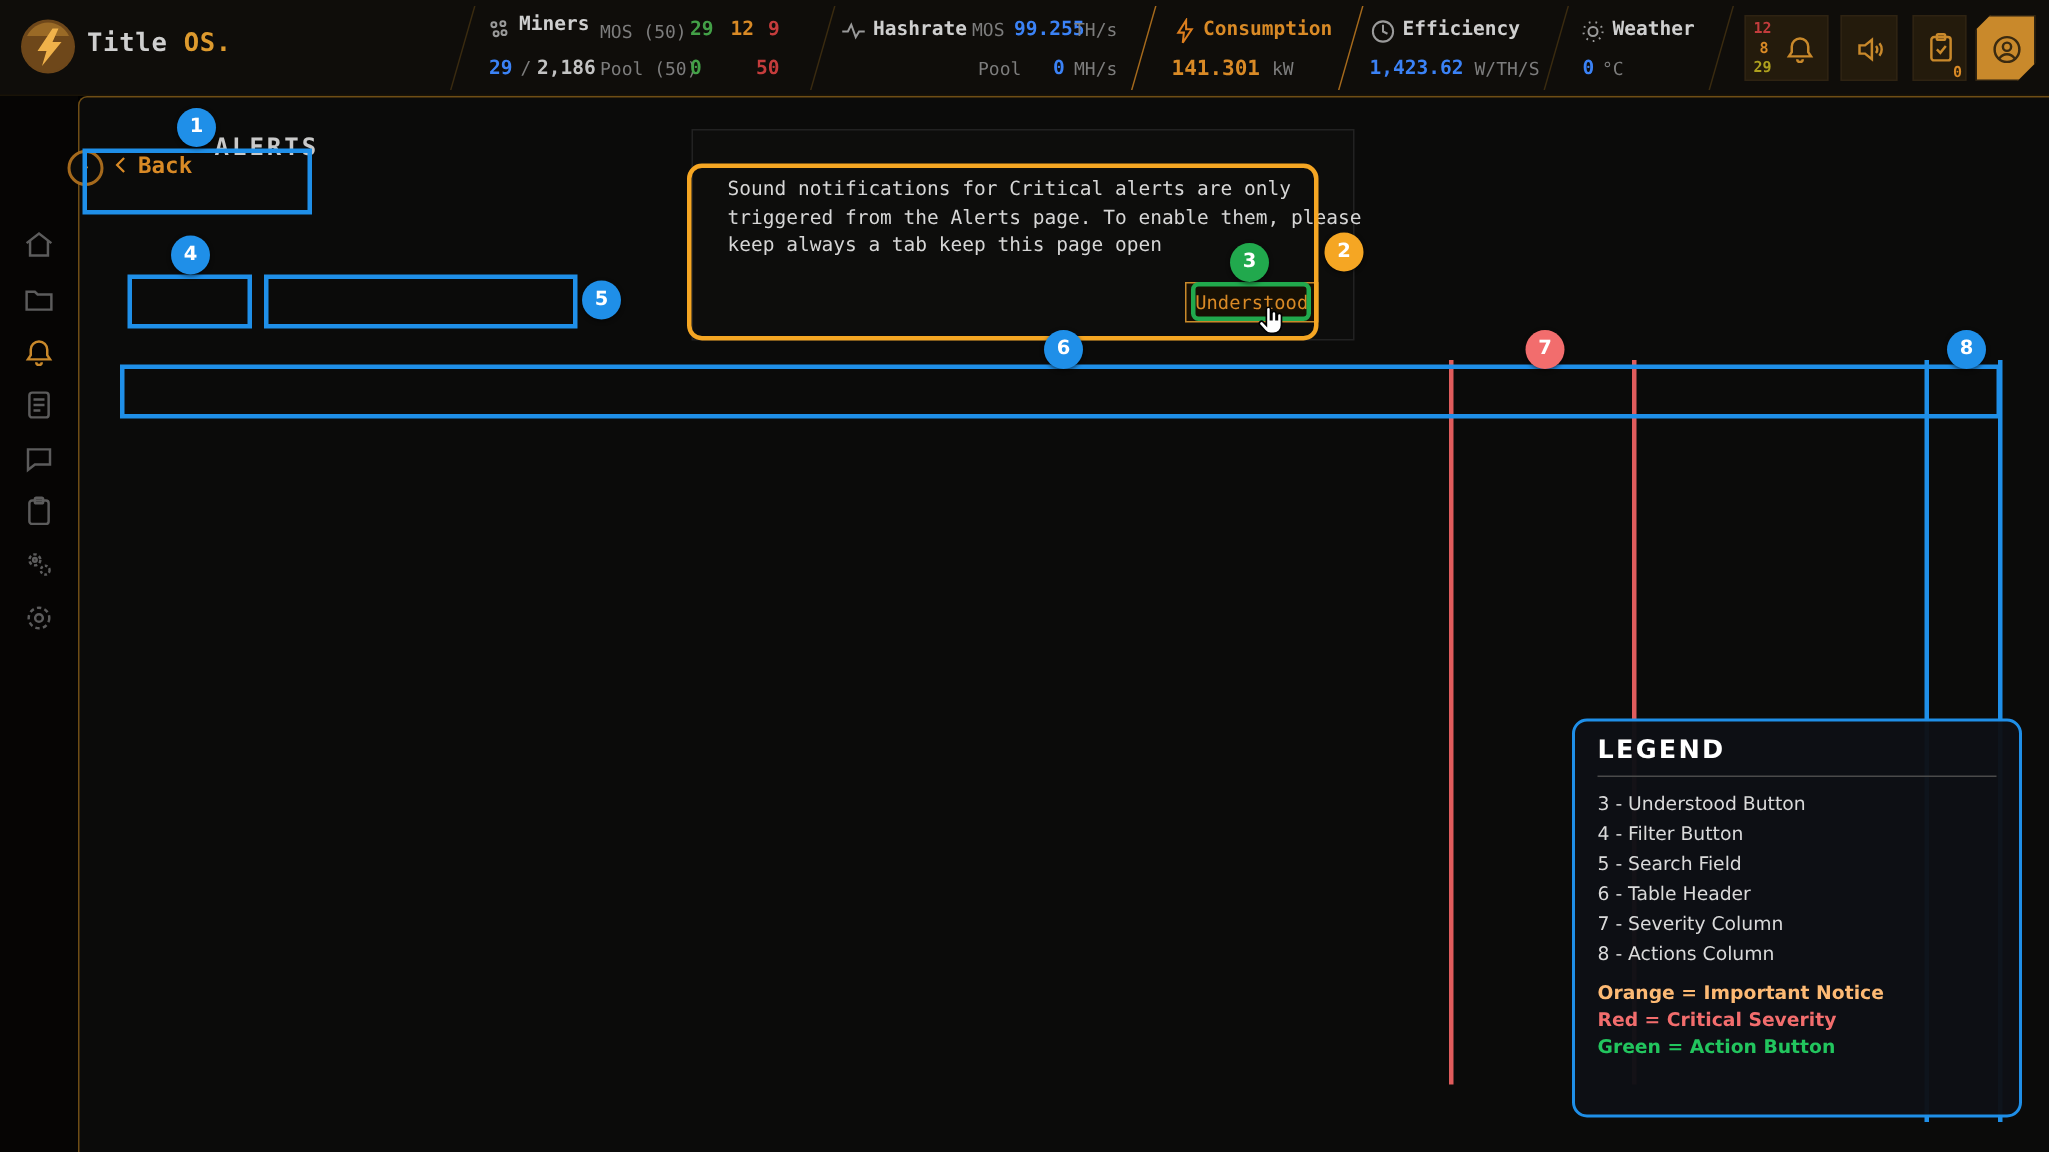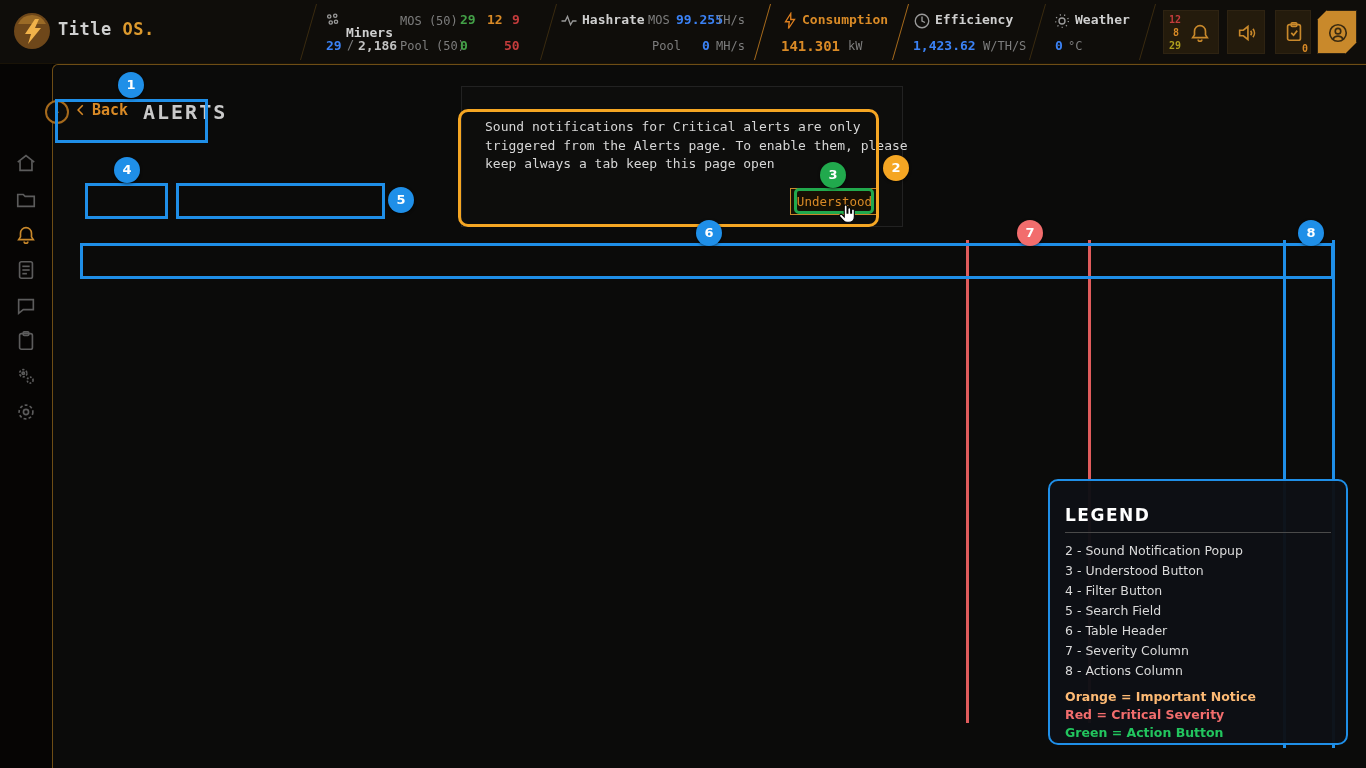--- a/index.html
+++ b/index.html
@@ -28,21 +28,21 @@
 
   
   .sidebar{position:absolute;left:0;top:64px;width:52px;height:704px;background:#060504;z-index:2}
   .side-item{position:absolute;left:15px;width:22px;height:22px;color:#5c5c5c;cursor:pointer}
   .side-item.active{color:#c9892b}
 
   
   .content{position:absolute;left:52px;top:64px;width:1314px;height:704px;background:#0b0b0a;border-left:1px solid #6e4d15;border-top:1px solid #6e4d15;border-top-left-radius:6px;z-index:1}
   .toggle-circle{position:absolute;left:45px;top:100px;width:24px;height:24px;border-radius:50%;border:2px solid #a66a1c;background:#0b0b0a;color:#c9892b;font-size:13px;text-align:center;line-height:20px;z-index:4;cursor:pointer}
   .backlink{position:absolute;left:74px;top:101px;display:flex;align-items:center;gap:4px;color:#d98a26;font-size:15px;font-weight:bold;cursor:pointer;z-index:3}
-  .page-title{position:absolute;left:143px;top:100px;font-size:20px;font-weight:bold;color:#c9c9c9;letter-spacing:2px;z-index:3}
+  .page-title{position:absolute;left:143px;top:88px;font-size:16px;font-weight:bold;color:#c9c9c9;letter-spacing:2px;z-index:3}
   .sec-heading{position:absolute;left:88px;top:153px;font-size:15px;font-weight:bold;color:#b5b5b5}
 
   
   .filterbar{position:absolute;left:85px;top:181px;width:1246px;height:38px;border:1px solid #1f1f1f}
   .filter-btn{position:absolute;left:85px;top:183px;width:83px;height:36px;background:#100f0d;display:flex;align-items:center;justify-content:center;gap:7px;color:#b0b0b0;font-size:13px;cursor:pointer}
   .search-input{position:absolute;left:176px;top:184px;width:1076px;height:33px;background:#0c0c0b;border:1px solid #262626;color:#bbb;font-size:13px;padding-left:21px;font-family:"DejaVu Sans Mono",monospace;outline:none}
   .search-input::placeholder{color:#555}
   .chev-down{position:absolute;left:1305px;top:192px;width:18px;height:18px;color:#5a5a5a;cursor:pointer}
 
   
@@ -64,21 +64,21 @@
   .pgbtn.active{background:#2e2008;border-color:#c9892b;color:#d98a26;font-weight:bold}
   .pgsize{position:absolute;top:753px;left:1256px;width:84px;height:26px;border:1px solid #2c2c2c;background:#0e0e0d;font-size:13px;line-height:24px;padding-left:14px;cursor:pointer}
   .pgsize .n{color:#d98a26}.pgsize .s{color:#777;margin-left:6px}
 
   
   .popup{position:absolute;left:461px;top:86px;width:442px;height:141px;background:#0d0d0c;border:1px solid #222;z-index:5}
   .popup-text{position:absolute;left:23px;top:31px;font-size:13px;line-height:18.5px;color:#d6d6d6;white-space:pre}
   .understood-btn{position:absolute;left:328px;top:101px;width:89px;height:27px;border:1px solid #c9892b;background:#17100404;background:#171004;color:#d98a26;font-size:12.5px;text-align:center;line-height:25px;cursor:pointer}
 
   
-  .legend{position:absolute;left:1048px;top:479px;width:300px;height:266px;background:rgba(13,16,21,.97);border:2.5px solid #1f8fe8;border-radius:10px;padding:24px 15px;z-index:8}
+  .legend{position:absolute;left:1048px;top:479px;width:300px;height:266px;background:rgba(13,16,21,.97);border:2.5px solid #1f8fe8;border-radius:10px;padding:9px 15px;z-index:8}
   .legend h2{font-size:17px;font-weight:bold;color:#fff;letter-spacing:1.5px;font-family:"DejaVu Sans",sans-serif}
   .legend hr{border:none;border-top:1px solid #4a4a4a;margin:7px 0 8px 0}
   .legend li{list-style:none;font-size:12.5px;color:#dadada;line-height:20px;font-family:"DejaVu Sans",sans-serif}
   .legend .note{font-size:12.5px;font-weight:bold;line-height:18px;font-family:"DejaVu Sans",sans-serif}
   .note-orange{color:#fdba74}.note-red{color:#f26d6d}.note-green{color:#22c55e}
   .legend .notes{margin-top:7px}
 
   
   .ann-box{position:absolute;border:3px solid #1f8fe8;z-index:9;pointer-events:none}
   .ann-box.orange{border:3.5px solid #f5a623;border-radius:10px}
@@ -111,21 +111,21 @@
     <div class="slant or" style="left:900px"></div>
     <div class="slant" style="left:1037px"></div>
     <div class="slant" style="left:1147px"></div>
 
     <svg class="hicon" style="left:324px;top:12px" viewBox="0 0 24 24" fill="none" stroke="currentColor" stroke-width="1.8">
         <circle cx="7" cy="6" r="2.2"></circle>
         <circle cx="15" cy="5" r="2.2"></circle>
         <circle cx="9" cy="14" r="2.2"></circle>
         <circle cx="16" cy="13" r="2.2"></circle>
       </svg>
-    <span class="st-lab" style="left:346px;top:25px">Miners</span>
+    <span class="st-lab" style="left:346px;top:9px">Miners</span>
     <span class="st-sub" style="left:400px;top:14px">MOS (50)</span>
     <span class="st-val grn" style="left:460px;top:12px">29</span>
     <span class="st-val orn" style="left:487px;top:12px">12</span>
     <span class="st-val rdd" style="left:512px;top:12px">9</span>
     <span class="st-val" style="left:326px;top:38px">29</span>
     <span class="st-sub" style="left:347px;top:38px">/</span>
     <span class="st-val" style="left:358px;top:38px;color:#c2c2c2">2,186</span>
     <span class="st-sub" style="left:400px;top:39px">Pool (50)</span>
     <span class="st-val grn" style="left:460px;top:38px">0</span>
     <span class="st-val rdd" style="left:504px;top:38px">50</span>
@@ -375,21 +375,20 @@
 
   <div class="popup">
     <div class="popup-text"><span>Sound notifications for Critical alerts are only</span><br><span>triggered from the Alerts page. To enable them, please</span><br><span>keep always a tab keep this page open</span></div>
     <div class="understood-btn">Understood</div>
   </div>
 
   <div class="legend">
     <h2>LEGEND</h2>
     <hr>
     <ul>
-      <li>2 - Sound Notification Popup</li>
       <li>3 - Understood Button</li>
       <li>4 - Filter Button</li>
       <li>5 - Search Field</li>
       <li>6 - Table Header</li>
       <li>7 - Severity Column</li>
       <li>8 - Actions Column</li>
     </ul>
     <div class="notes">
       <div class="note note-orange">Orange = Important Notice</div>
       <div class="note note-red">Red = Critical Severity</div>

